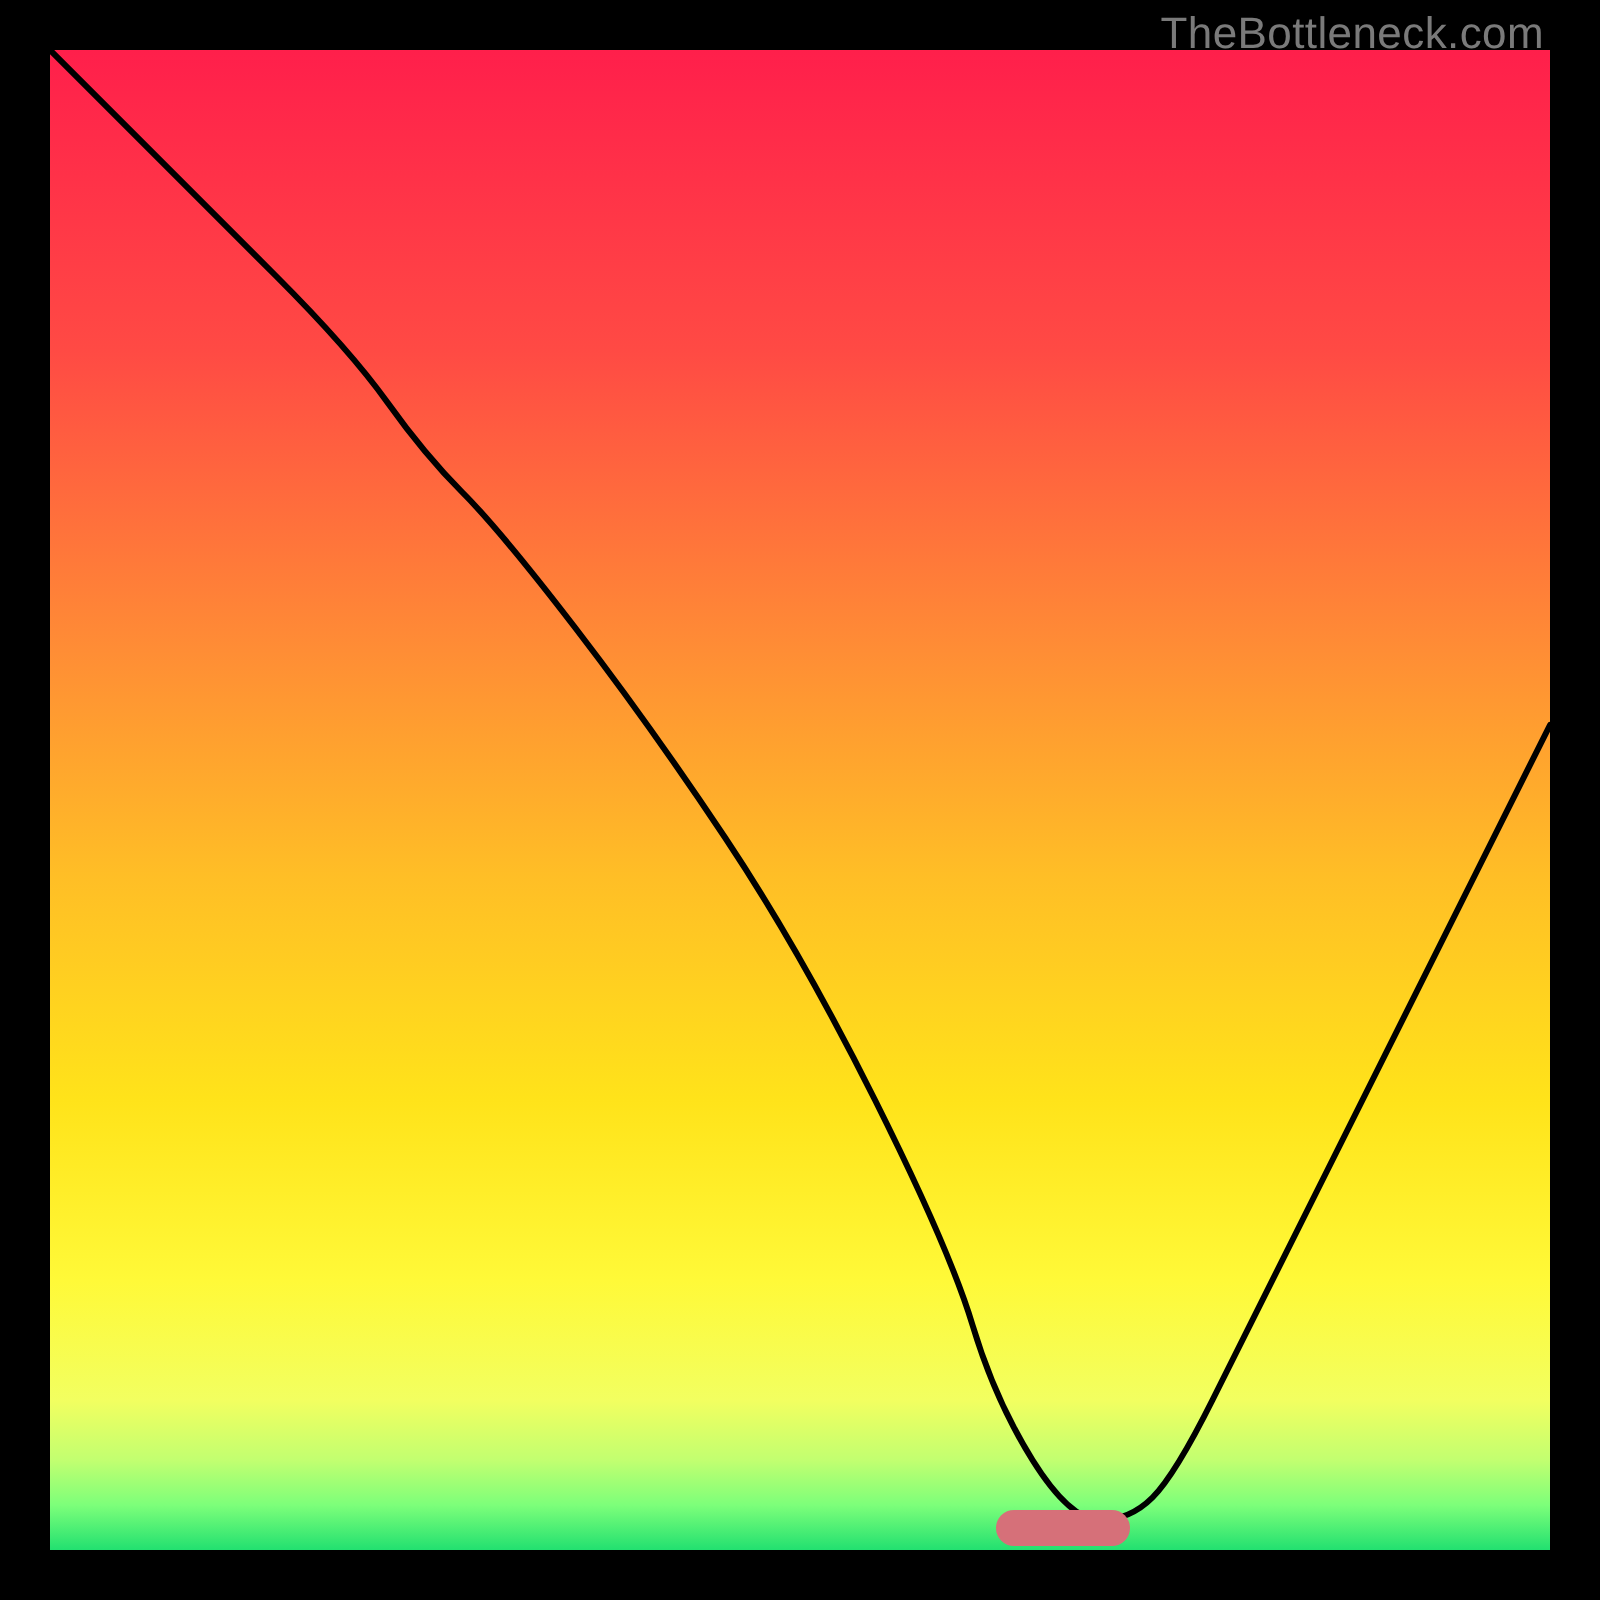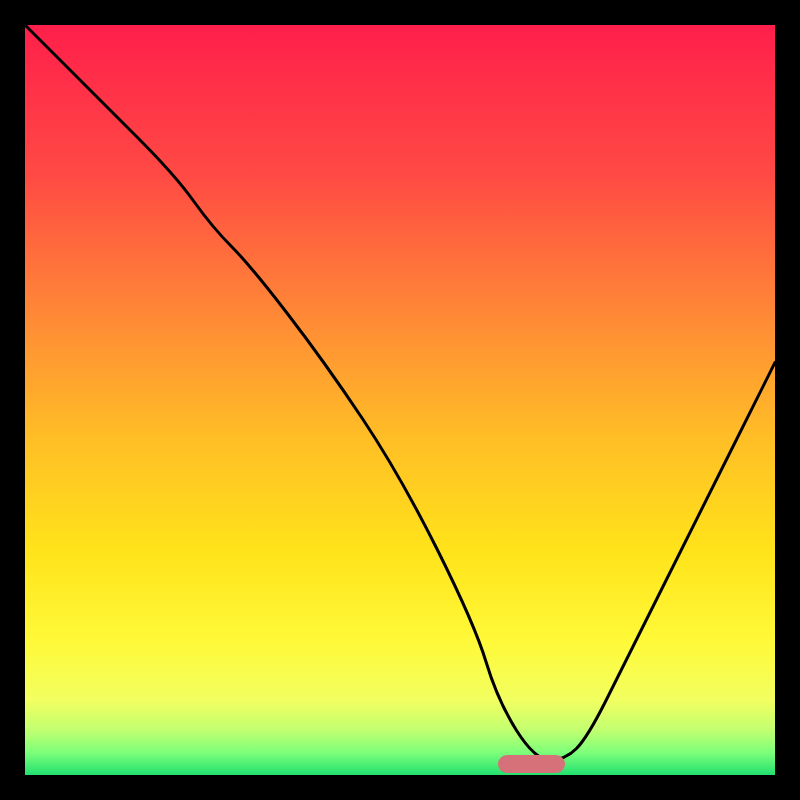--- a/index.html
+++ b/index.html
@@ -80,14 +80,15 @@
     </svg>
 
     <svg class="curve-svg" viewBox="0 0 750 750" preserveAspectRatio="none">
       <path id="curve-path" d="M 0 0 Q 75 75 112.5 112.5 Q 150 150 168.75 176.25 Q 187.5 202.5 206.25 221.24999999999997 Q 225 239.99999999999994 262.5 288.74999999999994 Q 300 337.49999999999994 337.5 393.75 Q 375 450 412.5 525 Q 450 600 461.25 637.5 Q 472.5 675 491.25 705 Q 510.00000000000006 735 525 735 Q 540 735 551.25 723.75 Q 562.5 712.5 581.25 675 Q 600 637.5 637.5 562.5 Q 675 487.5 712.5 412.5 T 750 337.49999999999994" fill="none" stroke="#000" stroke-width="3" stroke-linecap="round" stroke-linejoin="round"></path>
     </svg>
 
     <div id="opt-marker" class="marker" style="left: 472.5px; width: 67.5px; top: 729.75px; height: 18px;"></div>
 
   </div>
 
+  <div class="watermark">TheBottleneck.com</div>
 
 </div>
 
 </body></html>

